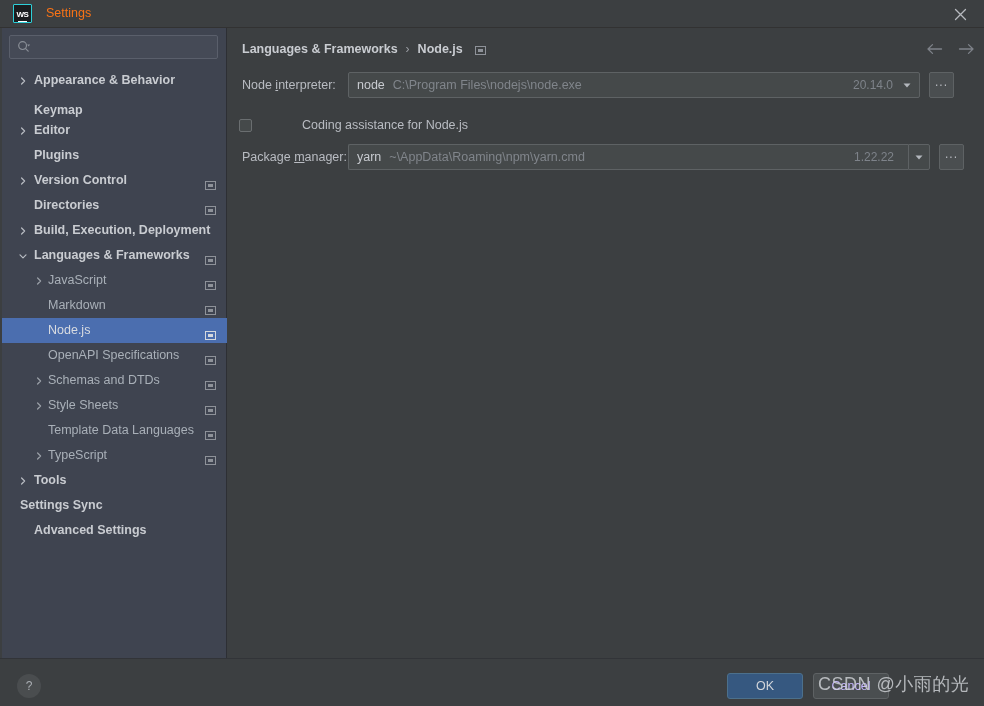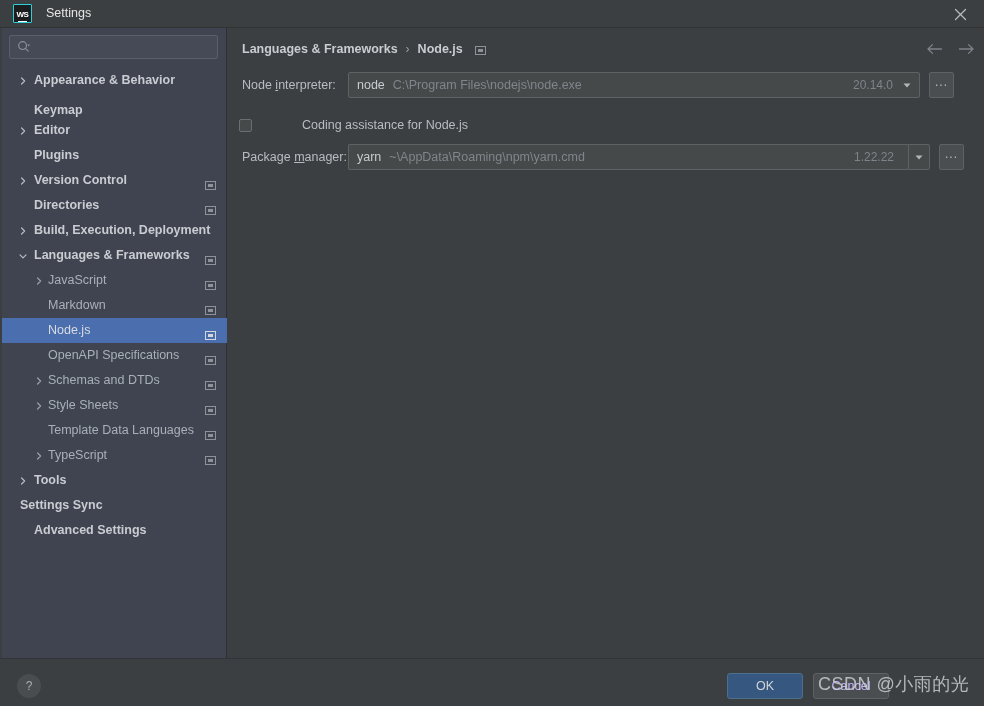--- a/index.html
+++ b/index.html
@@ -50,21 +50,21 @@
   }
   .ws-icon .ws-bar {
     width: 9px; height: 1.5px;
     background: #ffffff;
     margin-top: 1.5px;
   }
   .title-text {
     position: absolute;
     left: 46px; top: 4px;
     font-size: 12.5px;
-    color: #e5e5e5;
+    color: #f97316;
     line-height: 19px;
   }
   .close-btn {
     position: absolute;
     right: 8px; top: 2px;
     width: 32px; height: 24px;
     display: flex; align-items: center; justify-content: center;
     cursor: pointer;
   }
   .close-btn svg { display: block; }

